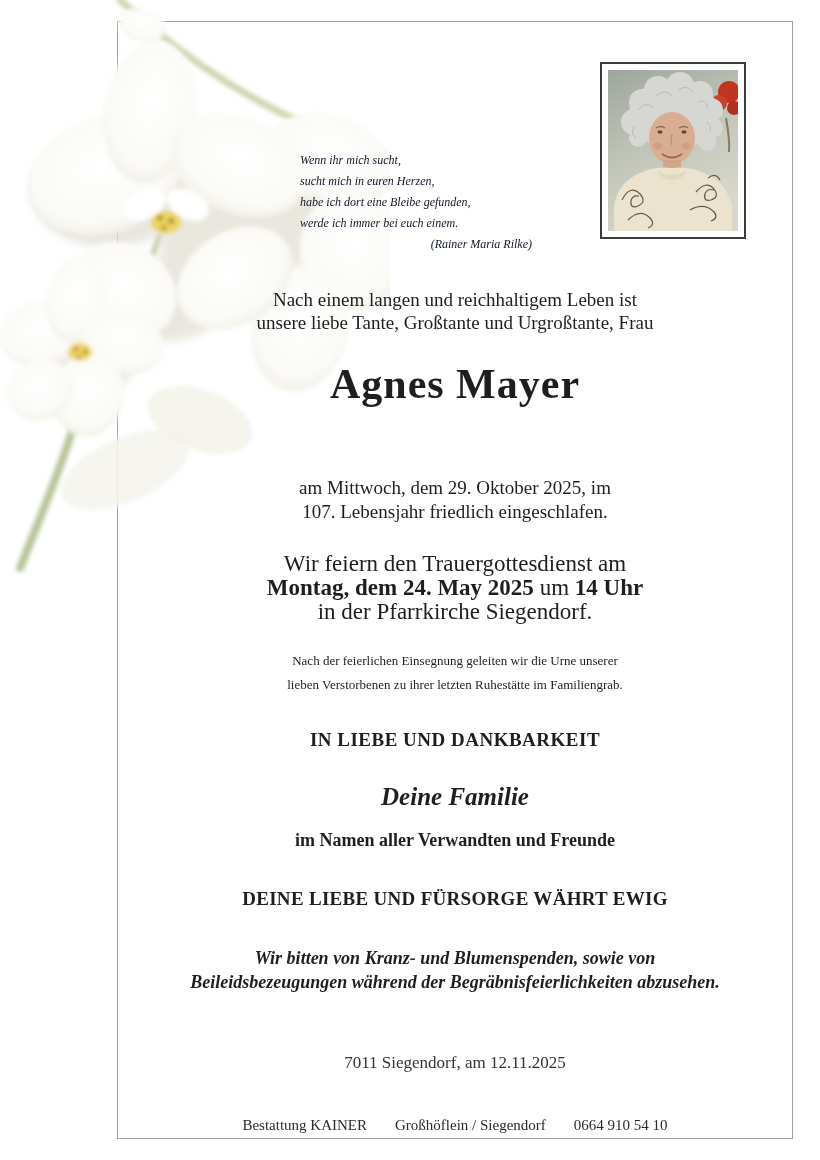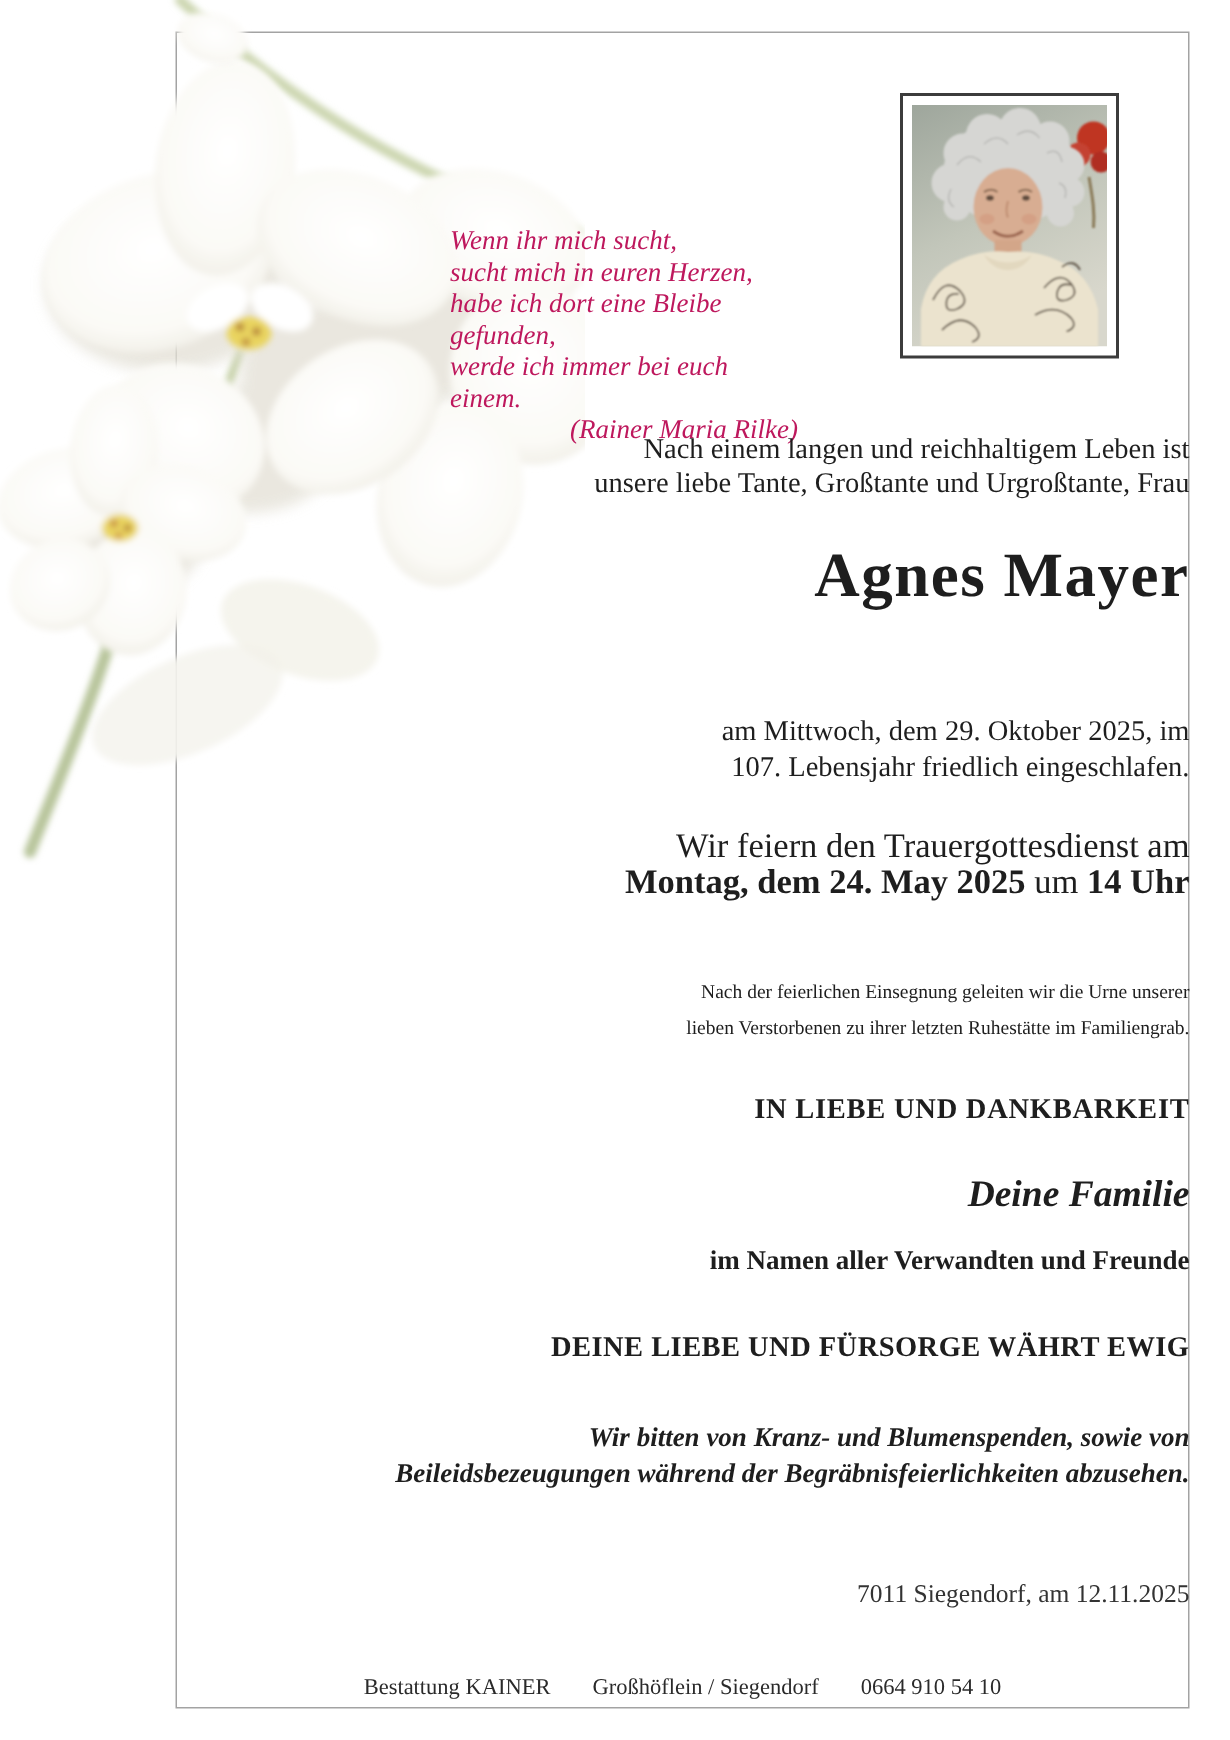--- a/index.html
+++ b/index.html
@@ -6,24 +6,24 @@
   body{
     width:820px;height:1160px;position:relative;background:#ffffff;
     font-family:"Liberation Serif","DejaVu Serif",serif;color:#1e1e1e;
     overflow:hidden;
   }
   .card{
     position:absolute;left:117px;top:21px;width:676px;height:1118px;
     border:1px solid #a3a3a3;box-sizing:border-box;background:transparent;z-index:1;
   }
   .orchid{position:absolute;left:0;top:0;width:390px;height:610px;z-index:2;pointer-events:none;}
-  .txt{position:absolute;left:117px;width:676px;text-align:right;z-index:3;}
+  .txt{position:absolute;left:117px;width:676px;text-align:center;z-index:3;}
   .poem{
     position:absolute;left:300px;top:150px;width:236px;z-index:3;
-    font-style:italic;font-size:18px;line-height:21px;text-align:left;color:#be185d;
+    font-style:italic;font-size:12px;line-height:21px;text-align:left;color:#0f172a;
   }
   .poem-attrib{text-align:right;padding-right:4px;}
   .intro{top:288px;font-size:19px;line-height:23px;}
   .name{top:354px;font-size:42px;line-height:60px;font-weight:bold;letter-spacing:1px;}
   .death{top:476px;font-size:19px;line-height:24px;}
   .service{top:552px;font-size:23px;line-height:24px;}
   .service .b{font-weight:bold;}
   .burial{top:649px;font-size:13px;line-height:24px;}
   .gratitude{top:729px;font-size:19px;font-weight:bold;letter-spacing:0.5px;}
   .family{top:783px;font-size:25px;font-weight:bold;font-style:italic;}
@@ -196,20 +196,21 @@
 <div class="txt name">Agnes Mayer</div>
 
 <div class="txt death">
   <div>am Mittwoch, dem 29. Oktober 2025, im</div>
   <div>107. Lebensjahr friedlich eingeschlafen.</div>
 </div>
 
 <div class="txt service">
   <div>Wir feiern den Trauergottesdienst am</div>
   <div><span class="b">Montag, dem 24. May 2025</span><span> um </span><span class="b">14 Uhr</span></div>
+  <div>in der Pfarrkirche Siegendorf.</div>
 </div>
 
 <div class="txt burial">
   <div>Nach der feierlichen Einsegnung geleiten wir die Urne unserer</div>
   <div>lieben Verstorbenen zu ihrer letzten Ruhestätte im Familiengrab.</div>
 </div>
 
 <div class="txt gratitude">IN LIEBE UND DANKBARKEIT</div>
 
 <div class="txt family">Deine Familie</div>

